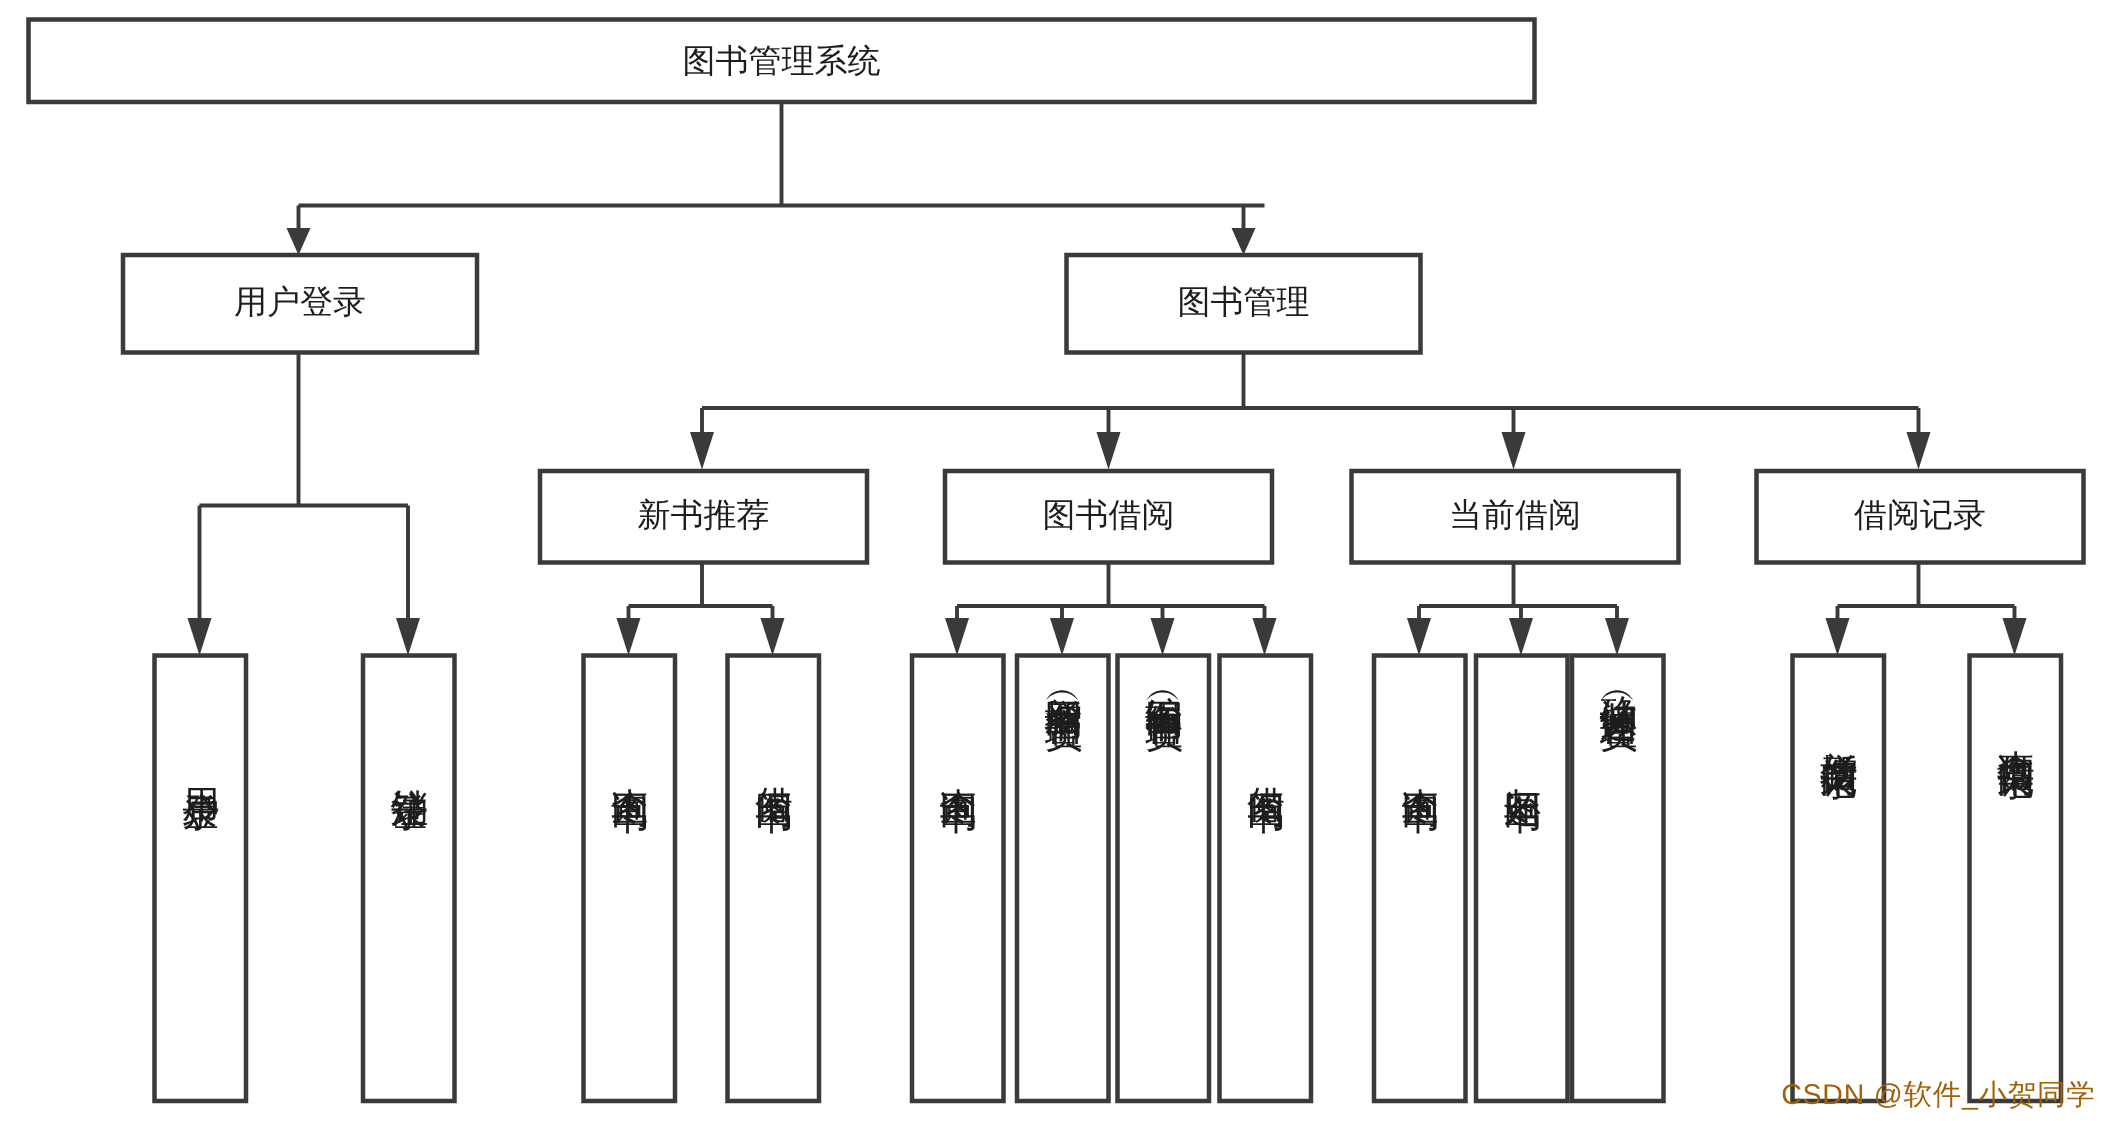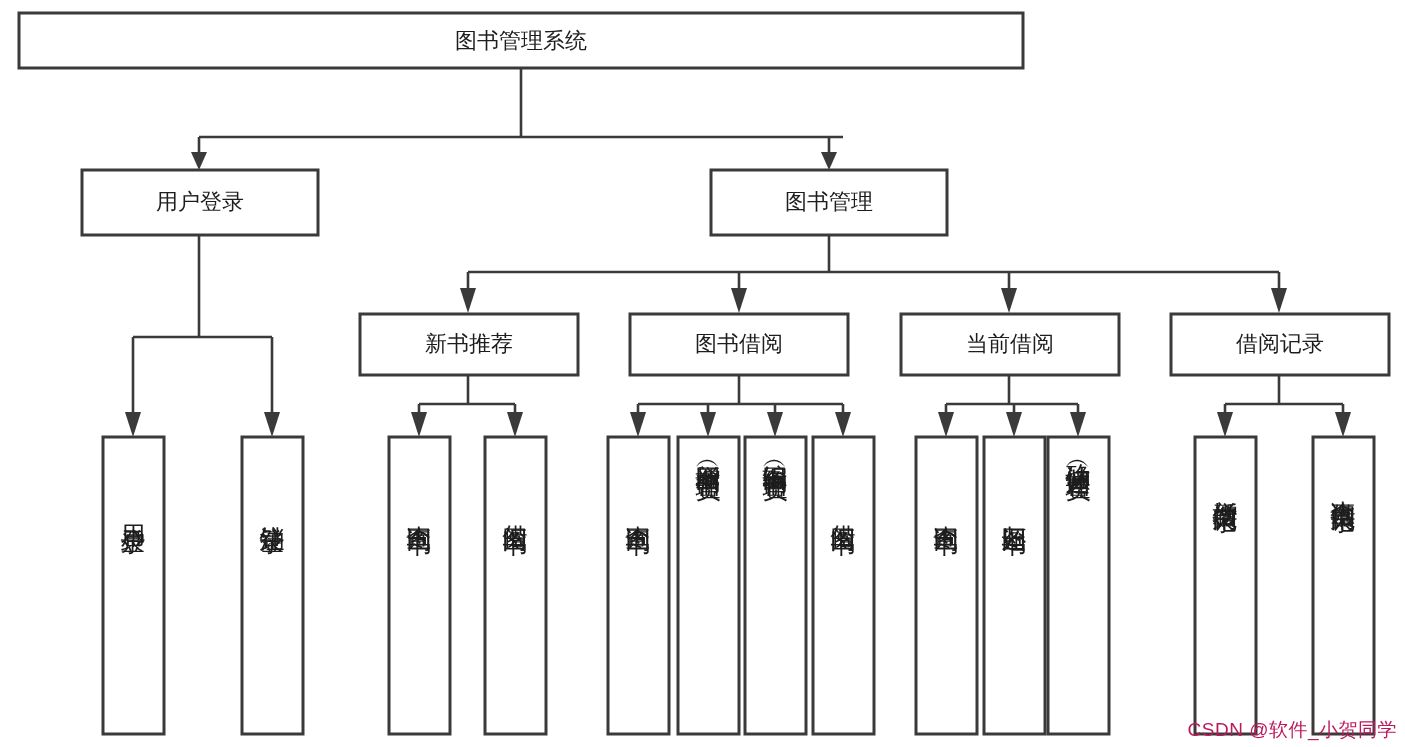--- a/index.html
+++ b/index.html
@@ -62,21 +62,21 @@
     white-space: nowrap;
     transform: translateX(-50%);
     user-select: none;
   }
   .watermark {
     position: absolute;
     right: 8px;
     bottom: 4px;
     font-family: "Liberation Sans", "DejaVu Sans", sans-serif;
     font-size: 19px;
-    color: #be185d;
+    color: #a16207;
     letter-spacing: 0.5px;
     white-space: nowrap;
     user-select: none;
   }
 </style>
 </head>
 <body>
 
 <div id="diagram-root">
 

